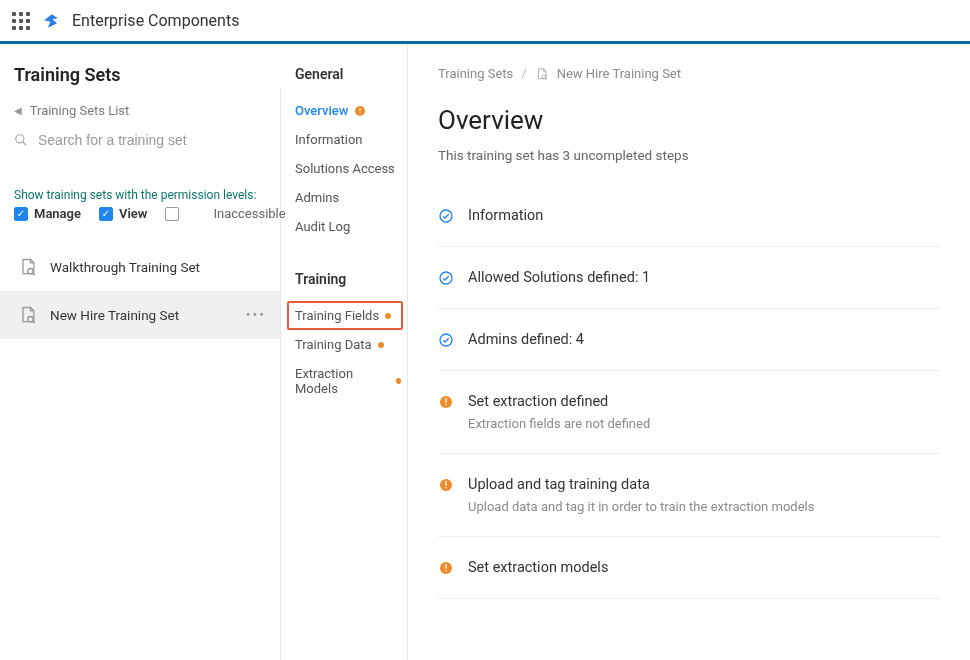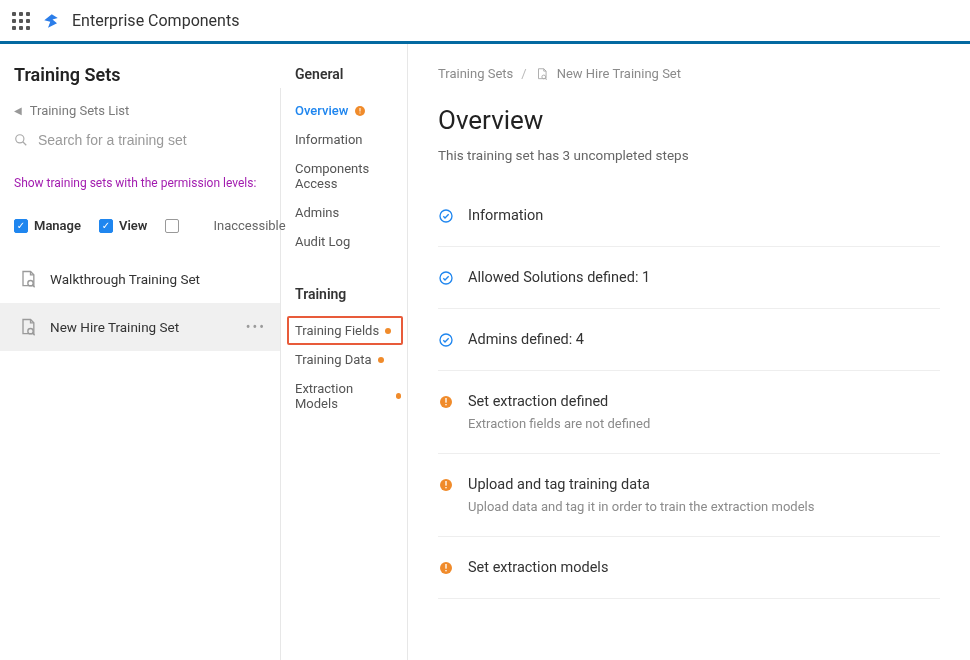--- a/index.html
+++ b/index.html
@@ -31,25 +31,25 @@
   
   .columns { display:flex; height:calc(100% - 44px); }
   .col-left { width:280px; padding:20px 14px 0 14px; position:relative; }
   .col-mid  { width:128px; padding:22px 6px 0 14px; border-left:1px solid #e7e7e7; border-right:1px solid #e7e7e7; }
   .col-main { flex:1; padding:22px 30px 0 30px; overflow:auto; }
 
   
   .left-heading { font-size:18px; font-weight:600; color:#222; margin-bottom:18px; }
   .back-link { display:flex; align-items:center; gap:8px; color:#7a7a7a; font-size:13px; margin-bottom:14px; cursor:pointer; }
   .back-link .chev { font-size:10px; color:#999; }
-  .search-row { display:flex; align-items:center; gap:10px; margin-bottom:28px;justify-content:center; }
+  .search-row { display:flex; align-items:center; gap:10px; margin-bottom:40px;justify-content:center; }
   .search-icon { color:#aaa; display:flex;}
   .search-input { border:none; outline:none; font-size:14px; color:#555; flex:1; background:transparent; }
   .search-input::placeholder { color:#9a9a9a; }
-  .perm-label { font-size:12px; color:#a21caf; margin-bottom:28px; }
+  .perm-label { font-size:12px; color:#0f766e; margin-bottom:4px; }
   .perm-row { display:flex; align-items:center; gap:18px; margin-bottom:22px; font-size:13px;}
   .perm-item { display:flex; align-items:center; gap:6px; cursor:pointer; }
   .cb { width:14px; height:14px; border:1px solid #999; border-radius:2px; display:inline-flex; align-items:center; justify-content:center; background:#fff; font-size:10px; line-height:1; color:#fff;}
   .cb.checked { background:#1f86ef; border-color:#1f86ef; }
   .perm-item span.lbl-strong { font-weight:600; color:#333; }
   .perm-item span.lbl-weak { color:#666;margin-left:28px; }
 
   .ts-list { margin-left:-14px; margin-right:-14px; }
   .ts-item { display:flex; align-items:center; gap:12px; padding:14px 14px 14px 18px; cursor:pointer; position:relative; }
   .ts-item.active { background:#f0f0f0; }
@@ -180,21 +180,21 @@
               <circle cx="12" cy="12" r="10"></circle>
               <rect x="11" y="6" width="2" height="7" fill="#fff"></rect>
               <rect x="11" y="15" width="2" height="2" fill="#fff"></rect>
             </svg>
         </span>
       </div>
       <div class="mid-item">
           <span>Information</span>
         </div>
       <div class="mid-item">
-          <span>Components Access</span>
+          <span>Solutions Access</span>
         </div>
       <div class="mid-item">
           <span>Admins</span>
         </div>
       <div class="mid-item">
           <span>Audit Log</span>
         </div>
     </div>
     <div class="mid-section">
       <div class="mid-section-title">Training</div>

